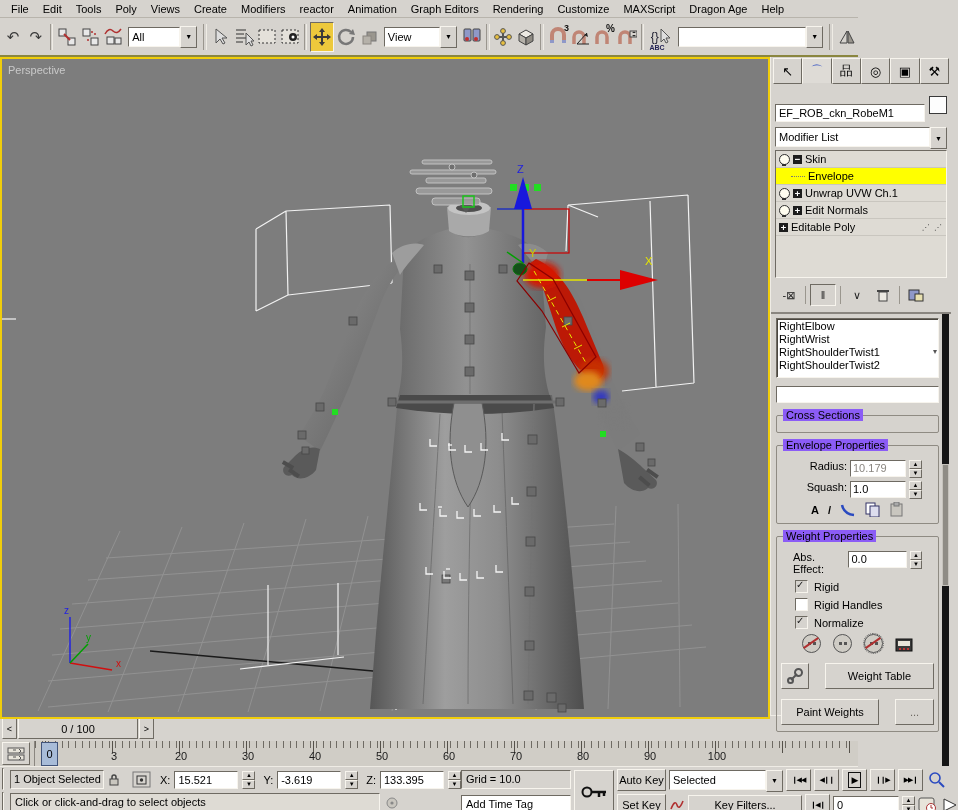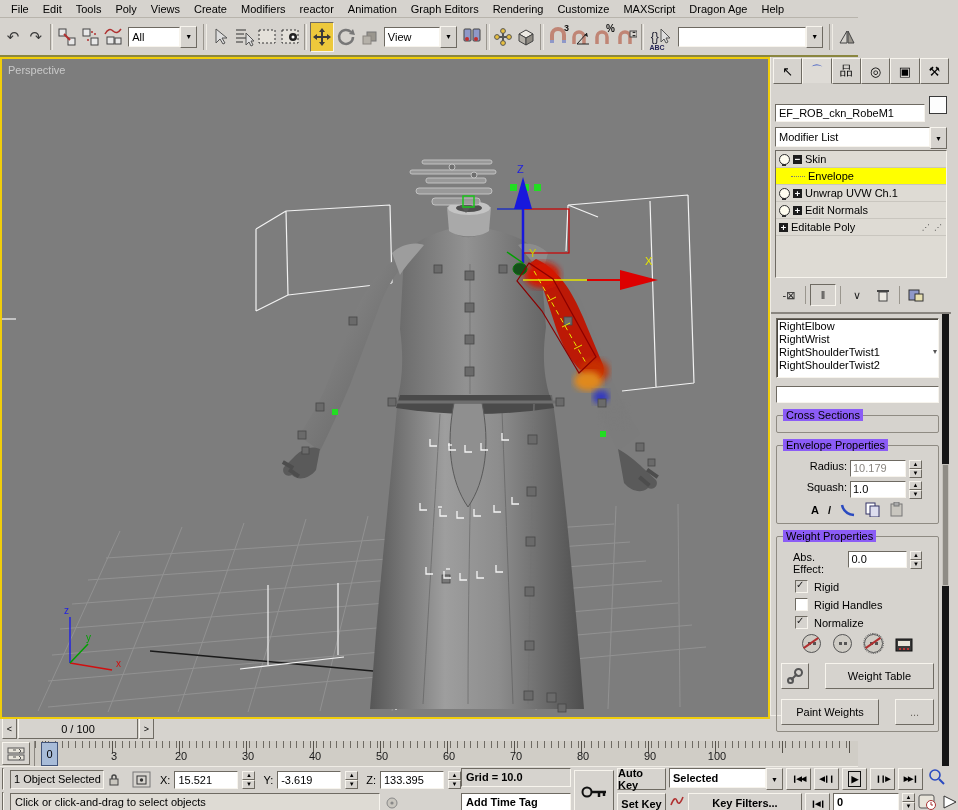--- a/index.html
+++ b/index.html
@@ -111,21 +111,21 @@
   .timetag{width:100px;height:17px;line-height:17px;padding:0 4px;background:#fff;border:1px solid;border-color:#6e6a62 #f7f4ed #f7f4ed #6e6a62;}
   .keybtn{width:38px;height:42px;align-self:center;margin:0 3px;}
   .akbtn{width:47px;height:20px;}
   .ddsel{display:flex;height:20px;width:114px;}
   .ddsel .ddtext{flex:1;}
   .pb{width:23px;height:20px;font-size:7px;letter-spacing:-1px;white-space:nowrap;overflow:hidden;}
   .pb.play{font-size:9px;}
   .pb.play .inner{border:1px solid #111;padding:0 3px;line-height:14px;}
   .framefield{width:58px;height:16px;line-height:16px;background:#fff;border:1px solid;border-color:#6e6a62 #f7f4ed #f7f4ed #6e6a62;padding:0 3px;}
   .statright{display:flex;flex-direction:column;padding:1px 2px 1px 0;}
-  .statrrow{height:23px;display:flex;align-items:flex-start;gap:3px;font-weight:bold;}
+  .statrrow{height:23px;display:flex;align-items:center;gap:3px;}
 </style>
 </head>
 <body>
 
 <div class="app">
 
   <div class="menubar">
     <span class="mi">File</span>
     <span class="mi">Edit</span>
     <span class="mi">Tools</span>

